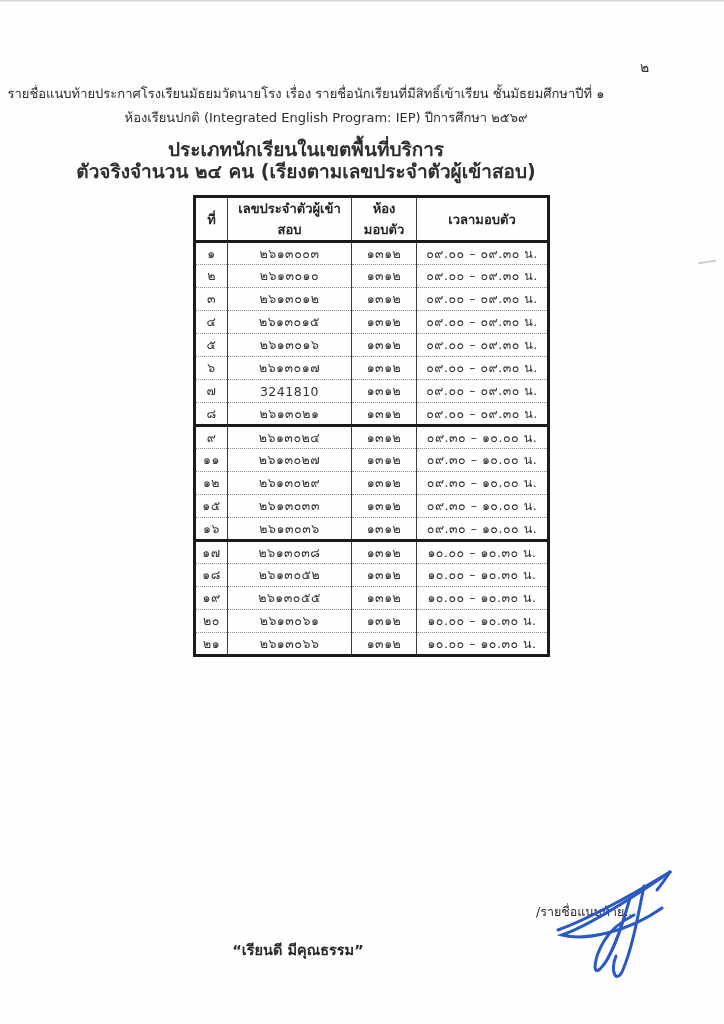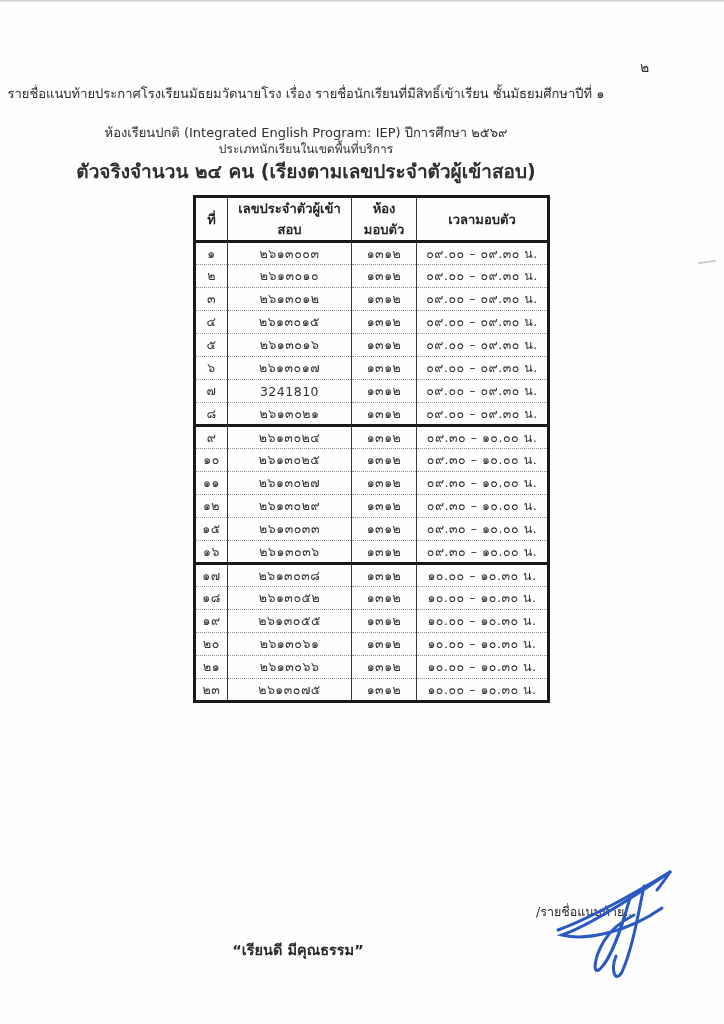--- a/index.html
+++ b/index.html
@@ -21,22 +21,22 @@
   }
   .page-number {
     position:absolute; top:56px; left:640px;
     font-size:14px;
   }
   .center-line {
     position:absolute; left:0; width:612px; text-align:center;
     font-size:13px; line-height:18px;
   }
   .title-1 { top:85px; }
-  .title-2 { top:124px; }
-  .subtitle-1 { top:140px; font-weight:normal; font-size:12px; }
+  .title-2 { top:109px;margin-left:20px; }
+  .subtitle-1 { top:140px; font-weight:bold; font-size:19px; }
   .subtitle-2 { top:162px; font-weight:bold; font-size:19px; }
 
   .roster-table {
     position:absolute; top:195px; left:193px;
     border-collapse:collapse; table-layout:fixed;
     border:3px solid #1b1b1b;
     font-size:12.5px;
   }
   .roster-table col.c-no   { width:33px; }
   .roster-table col.c-id   { width:124px; }
@@ -150,26 +150,20 @@
         <td>๑๓๑๒</td>
         <td>๐๙.๐๐ – ๐๙.๓๐ น.</td>
       </tr>
       <tr class="group-start">
         <td>๙</td>
         <td>๒๖๑๓๐๒๔</td>
         <td>๑๓๑๒</td>
         <td>๐๙.๓๐ – ๑๐.๐๐ น.</td>
       </tr>
       <tr>
-        <td>๑๐</td>
-        <td>๒๖๑๓๐๒๕</td>
-        <td>๑๓๑๒</td>
-        <td>๐๙.๓๐ – ๑๐.๐๐ น.</td>
-      </tr>
-      <tr>
         <td>๑๑</td>
         <td>๒๖๑๓๐๒๗</td>
         <td>๑๓๑๒</td>
         <td>๐๙.๓๐ – ๑๐.๐๐ น.</td>
       </tr>
       <tr>
         <td>๑๒</td>
         <td>๒๖๑๓๐๒๙</td>
         <td>๑๓๑๒</td>
         <td>๐๙.๓๐ – ๑๐.๐๐ น.</td>
@@ -206,26 +200,20 @@
       </tr>
       <tr>
         <td>๒๐</td>
         <td>๒๖๑๓๐๖๑</td>
         <td>๑๓๑๒</td>
         <td>๑๐.๐๐ – ๑๐.๓๐ น.</td>
       </tr>
       <tr>
         <td>๒๑</td>
         <td>๒๖๑๓๐๖๖</td>
-        <td>๑๓๑๒</td>
-        <td>๑๐.๐๐ – ๑๐.๓๐ น.</td>
-      </tr>
-      <tr>
-        <td>๒๓</td>
-        <td>๒๖๑๓๐๗๕</td>
         <td>๑๓๑๒</td>
         <td>๑๐.๐๐ – ๑๐.๓๐ น.</td>
       </tr>
     </tbody>
 </table>
 
 <div class="attachment-note">/รายชื่อแนบท้าย...</div>
 
 <svg class="signature-svg" viewBox="0 0 140 125" fill="none">
   <g class="sig-stroke" stroke="#2b59c3" stroke-width="3" stroke-linecap="round" fill="none">

